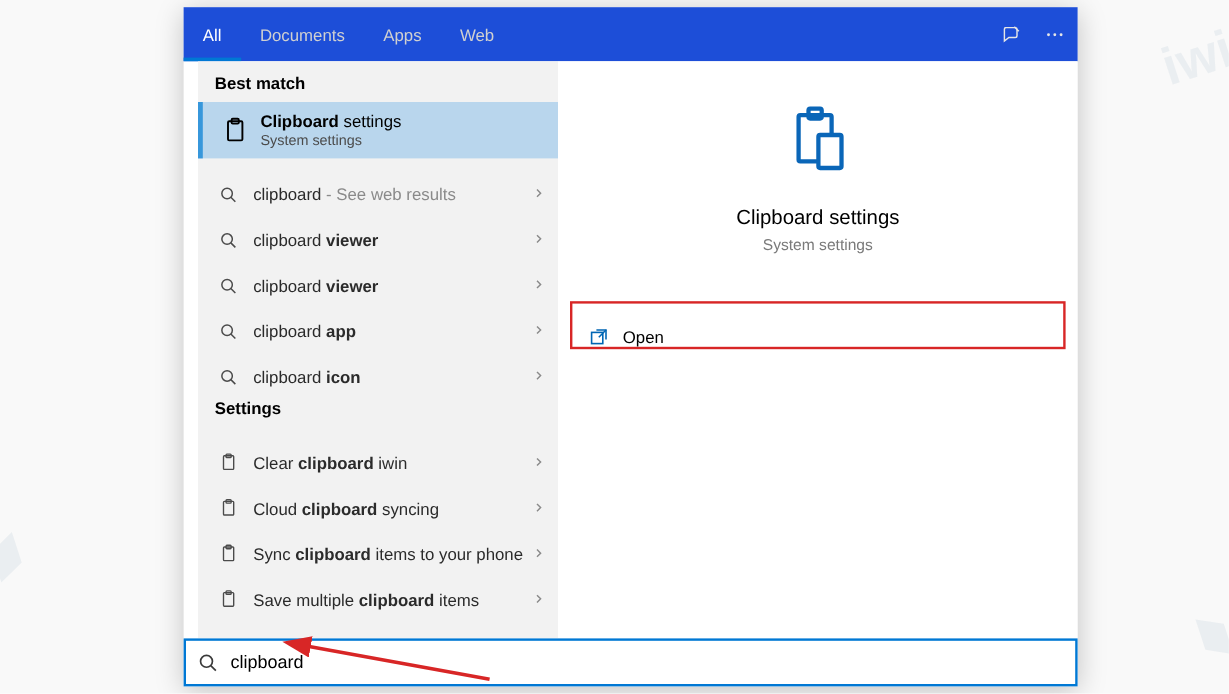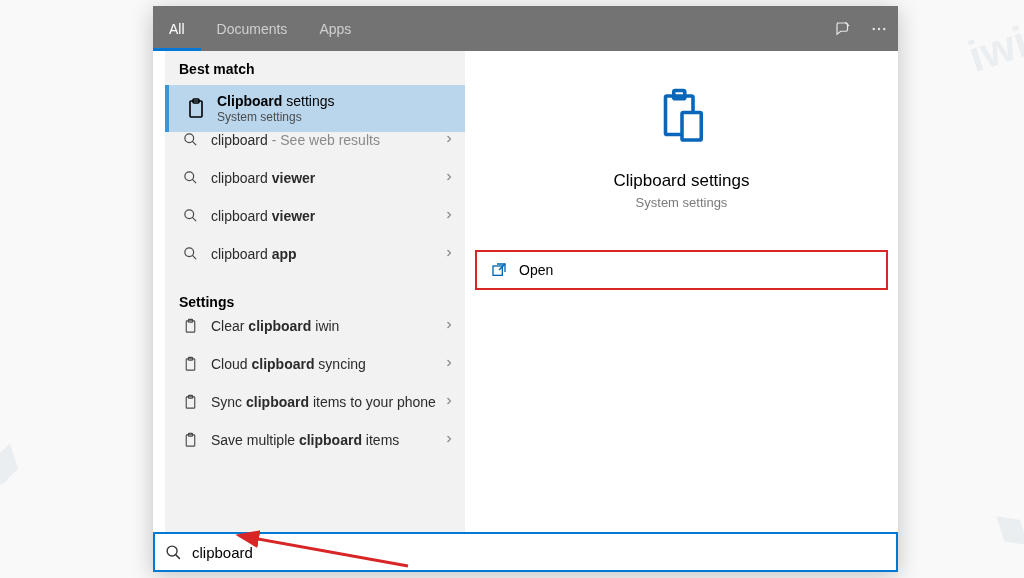--- a/index.html
+++ b/index.html
@@ -18,21 +18,21 @@
   .panel {
     position: absolute;
     left: 153px; top: 6px;
     width: 745px; height: 566px;
     background: #ffffff;
     box-shadow: 0 4px 22px rgba(0,0,0,.22);
     display:flex; flex-direction:column;
   }
   .tabbar {
     height: 45px;
-    background: #737373;
+    background: #1d4ed8;
     display: flex; align-items: stretch;
     color: #e6e6e6;
     font-size: 14px;
   }
   .tab {
     padding: 0 16px;
     display:flex; align-items:center;
     cursor: pointer;
     color: #d0d0d0;
   }
@@ -69,21 +69,21 @@
   }
   .bm-icon { width:30px; display:flex; justify-content:center;}
   .bm-text { margin-left:6px;}
   .bm-title { color:#000;}
   .bm-title b { font-weight:700;}
   .bm-sub { font-size:12px; color:#4b4b4b; margin-top:1px;}
 
   .list-item {
     height: 38px;
     padding: 0 10px 0 14px;
-    display:flex; align-items:flex-start;
+    display:flex; align-items:flex-end;
     cursor:pointer;
     color:#2b2b2b;
   }
   .li-icon { width:22px; display:flex; justify-content:center; color:#4b4b4b;}
   .li-text { flex:1; margin-left:10px; }
   .li-text .muted { color:#8a8a8a; }
   .li-text b { font-weight:700; }
   .li-caret { color:#8a8a8a; }
 
   .rightcol {
@@ -93,21 +93,21 @@
     align-items:center;
   }
   .hero-icon { margin-top:34px; }
   .hero-title { margin-top:16px; font-size:17px; color:#000;}
   .hero-sub { margin-top:4px; font-size:13px; color:#7a7a7a;}
 
   .actions { width: 100%; margin-top: 40px; padding: 0 10px;}
   .action-row {
     height: 40px;
     padding: 0 14px;
-    display:flex; align-items:center;
+    display:flex; align-items:flex-end;
     cursor:pointer;
     font-size:14px;
     color:#000;
     border: 2px solid #d82626;
   }
   .action-row .aicon { color:#0066b4; margin-right:12px; display:flex;}
 
   .searchbar {
     height: 40px;
     border: 2px solid #0078d4;
@@ -141,20 +141,21 @@
       <path d="M3 6l8 4v10l-8-4V6zm10 4l8-4v10l-8 4V10z"></path>
     </svg>
 </div>
 
 <div class="panel">
 
   <div class="tabbar">
     <div class="tab active">All</div>
     <div class="tab">Documents</div>
     <div class="tab">Apps</div>
+    <div class="tab">Web</div>
     <div class="tab-right">
       <span class="ticon">
         <svg width="18" height="18" viewBox="0 0 24 24" fill="none" stroke="#e6e6e6" stroke-width="1.6">
           <path d="M4 4h12a2 2 0 012 2v7a2 2 0 01-2 2H9l-5 4v-4a0 0 0 010 0V6a2 2 0 012-2z"></path>
           <path d="M15 3l5 5"></path>
         </svg>
       </span>
       <span class="ticon">
         <svg width="18" height="18" viewBox="0 0 24 24" fill="#e6e6e6">
             <circle cx="5" cy="12" r="1.6"></circle>
@@ -228,20 +229,32 @@
               <svg width="15" height="15" viewBox="0 0 24 24" fill="none" stroke="#4b4b4b" stroke-width="2">
                 <circle cx="10" cy="10" r="7"></circle>
                 <path d="M21 21l-6-6"></path>
               </svg>
             </span>
             <span class="li-text"><span>clipboard </span><b>app</b><span></span></span>
             <span class="li-caret"><svg width="12" height="12" viewBox="0 0 24 24" fill="none" stroke="#8a8a8a" stroke-width="2.4">
                 <path d="M9 6l6 6-6 6"></path>
               </svg></span>
           </div>
+          <div class="list-item">
+            <span class="li-icon">
+              <svg width="15" height="15" viewBox="0 0 24 24" fill="none" stroke="#4b4b4b" stroke-width="2">
+                <circle cx="10" cy="10" r="7"></circle>
+                <path d="M21 21l-6-6"></path>
+              </svg>
+            </span>
+            <span class="li-text"><span>clipboard </span><b>icon</b><span></span></span>
+            <span class="li-caret"><svg width="12" height="12" viewBox="0 0 24 24" fill="none" stroke="#8a8a8a" stroke-width="2.4">
+                <path d="M9 6l6 6-6 6"></path>
+              </svg></span>
+          </div>
         </div>
 
       <div class="section-header">Settings</div>
 
       <div id="settings-results">
           <div class="list-item">
             <span class="li-icon">
               <svg width="17" height="17" viewBox="0 0 24 24" fill="none" stroke="#4b4b4b" stroke-width="1.6">
                 <rect x="6" y="4" width="12" height="16" rx="1"></rect>
                 <rect x="9" y="2" width="6" height="4" rx="1"></rect>

